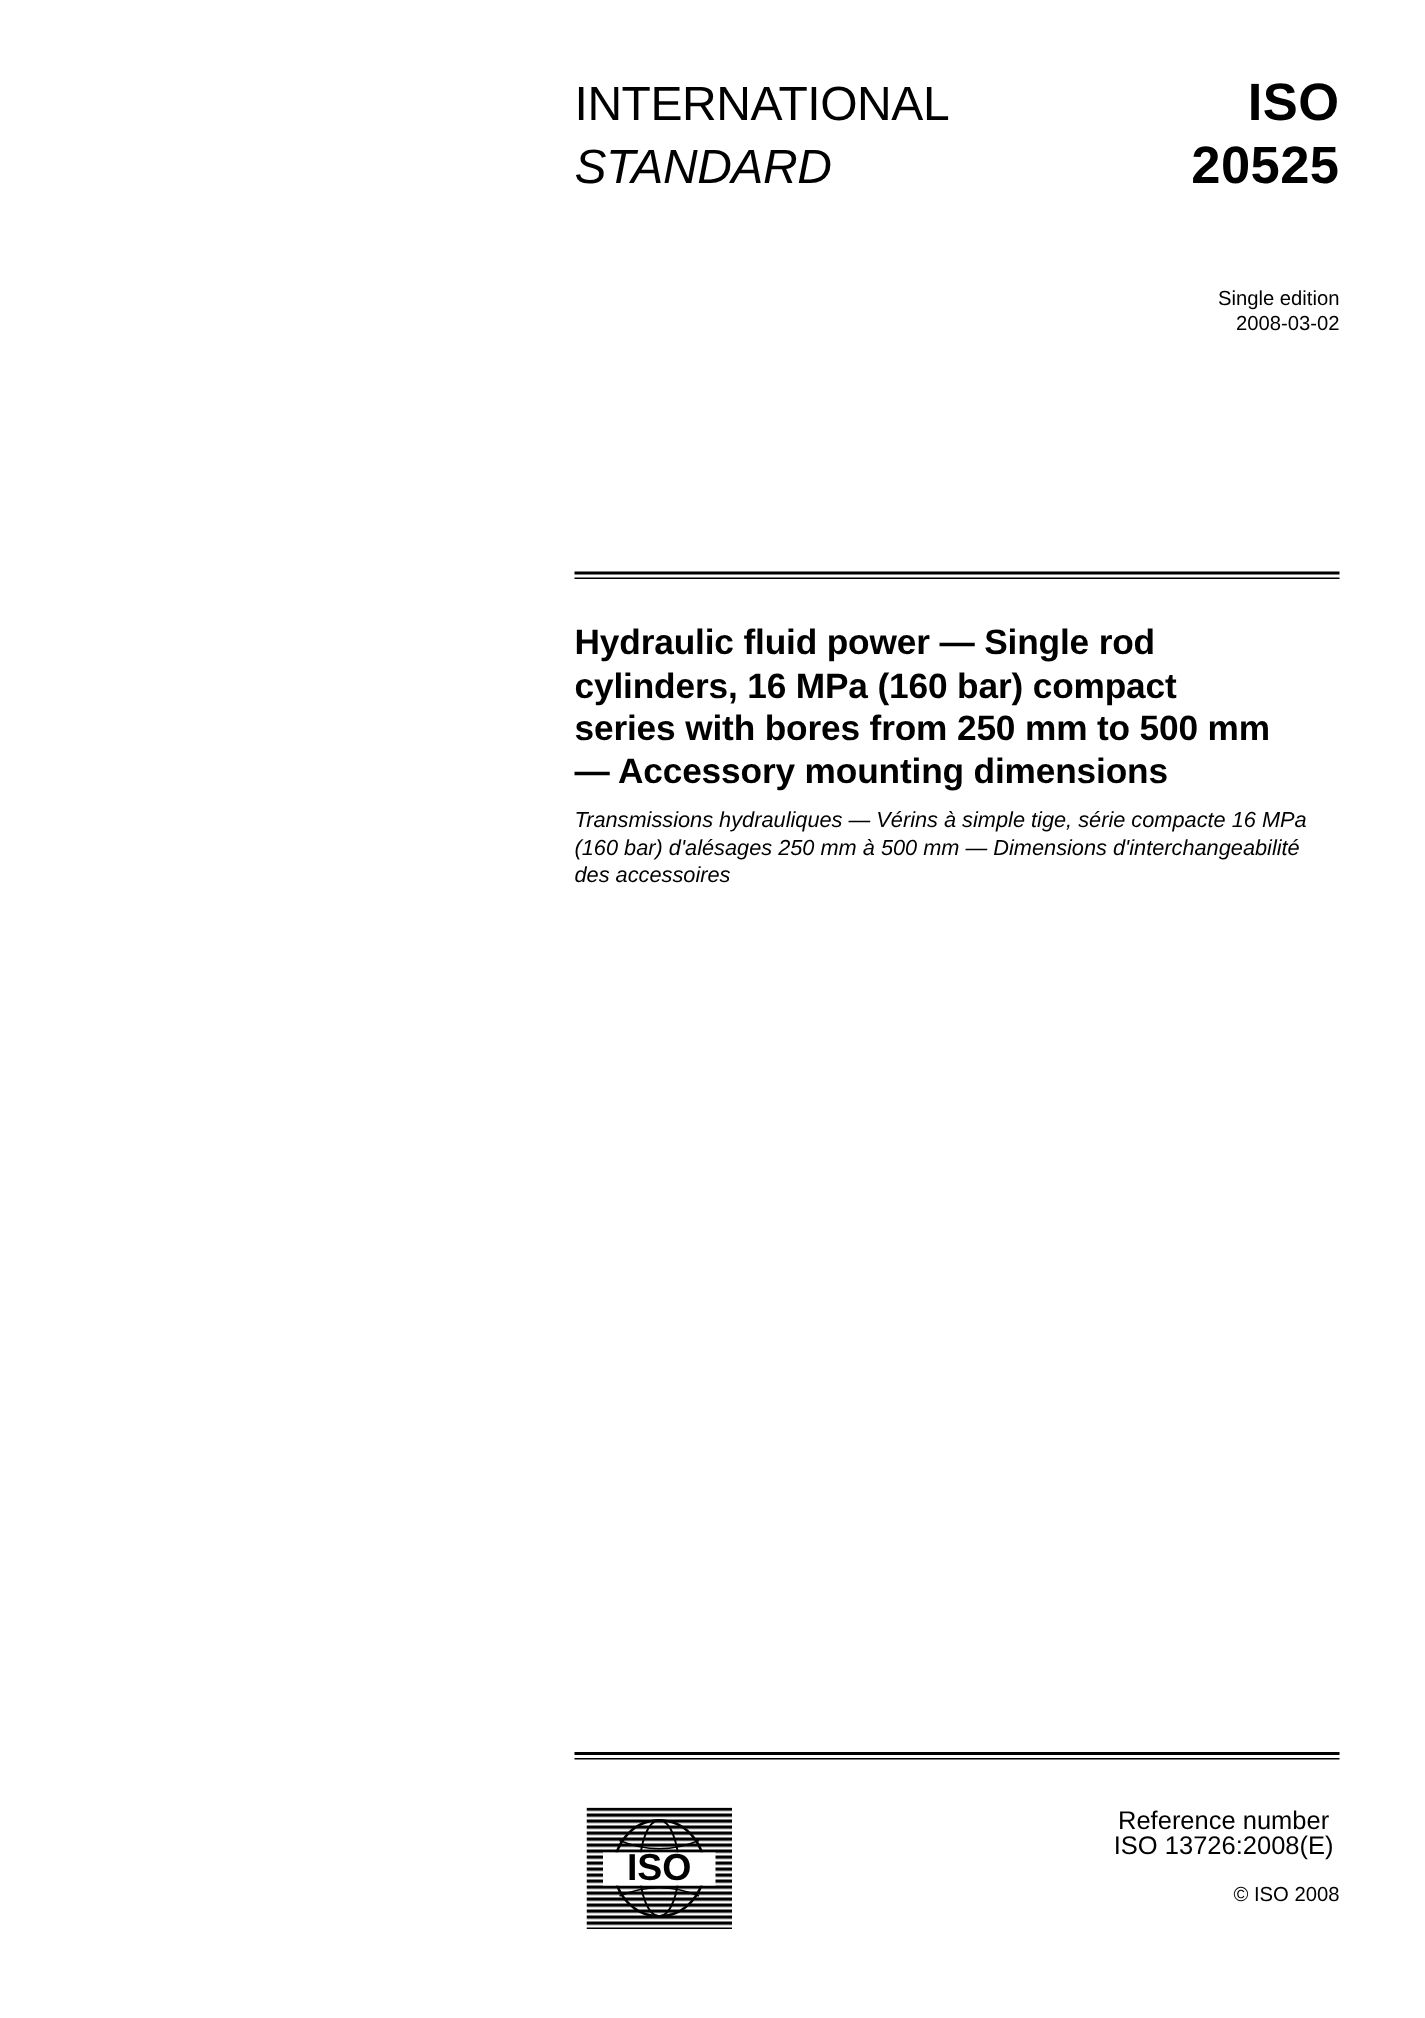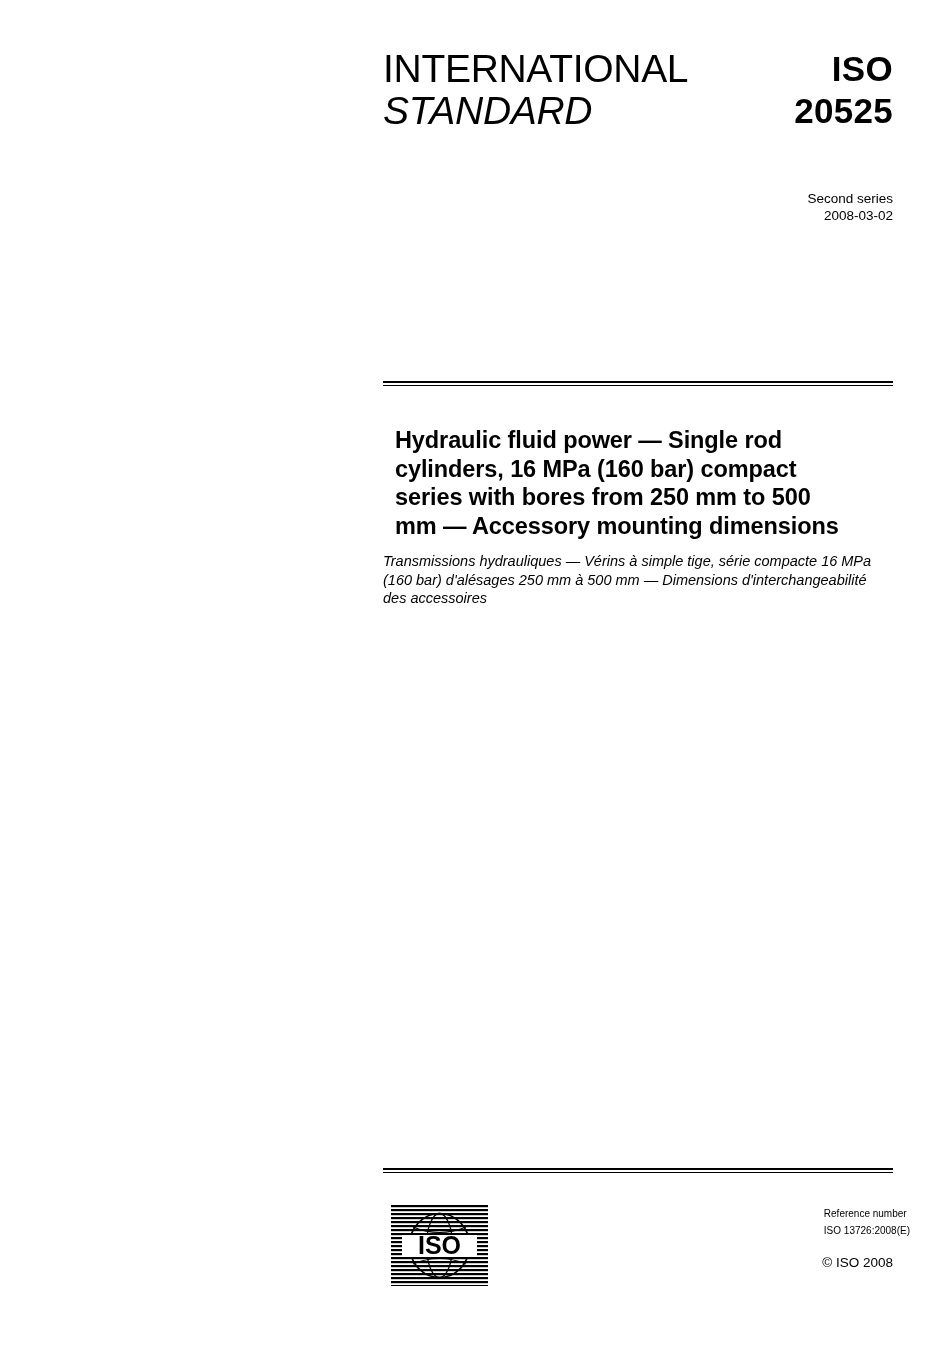--- a/index.html
+++ b/index.html
@@ -23,21 +23,21 @@
   .header {
     position: absolute;
     left: 383px;
     top: 48px;
     width: 510px;
     display: flex;
     justify-content: space-between;
     align-items: flex-start;
   }
   .doc-type {
-    font-size: 39px;
+    font-size: 32px;
     line-height: 42px;
     font-weight: 400;
     letter-spacing: -0.3px;
     color: #000;
   }
   .doc-type .line2 { display: block; font-style: italic; }
   .iso-block {
     text-align: right;
     font-weight: 700;
     font-size: 35px;
@@ -81,38 +81,38 @@
     position: absolute;
     left: 383px;
     top: 414px;
     width: 470px;
   }
   .title-en {
     font-size: 23.5px;
     line-height: 28.5px;
     font-weight: 700;
     letter-spacing: -0.1px;
-    margin: 12px;
+    margin: 0;
   }
   .title-fr {
     margin-top: 10px;
     font-size: 14.5px;
     line-height: 18.5px;
     font-style: italic;
     font-weight: 400;
     width: 490px;
   }
 
   
   .ref-block {
     position: absolute;
-    right: 40px;
+    right: 61px;
     top: 1205px;
-    text-align: left;
-    font-size: 10px;
+    text-align: center;
+    font-size: 17px;
     line-height: 17px;
   }
   .copyright {
     position: absolute;
     right: 57px;
     top: 1254px;
     text-align: right;
     font-size: 13.5px;
     line-height: 17px;
   }
@@ -136,21 +136,21 @@
       <span>INTERNATIONAL</span>
       <span class="line2">STANDARD</span>
     </div>
     <div class="iso-block">
       <span>ISO</span>
       <span class="number">20525</span>
     </div>
   </div>
 
   <div class="edition">
-    <div>Second series</div>
+    <div>Single edition</div>
     <div>2008-03-02</div>
   </div>
 
   <div class="rule-top"></div>
 
   <div class="title-block">
     <h1 class="title-en">Hydraulic fluid power — Single rod cylinders, 16 MPa (160 bar) compact series with bores from 250 mm to 500 mm — Accessory mounting dimensions</h1>
     <div class="title-fr">Transmissions hydrauliques — Vérins à simple tige, série compacte 16 MPa (160 bar) d'alésages 250 mm à 500 mm — Dimensions d'interchangeabilité des accessoires</div>
   </div>
 

